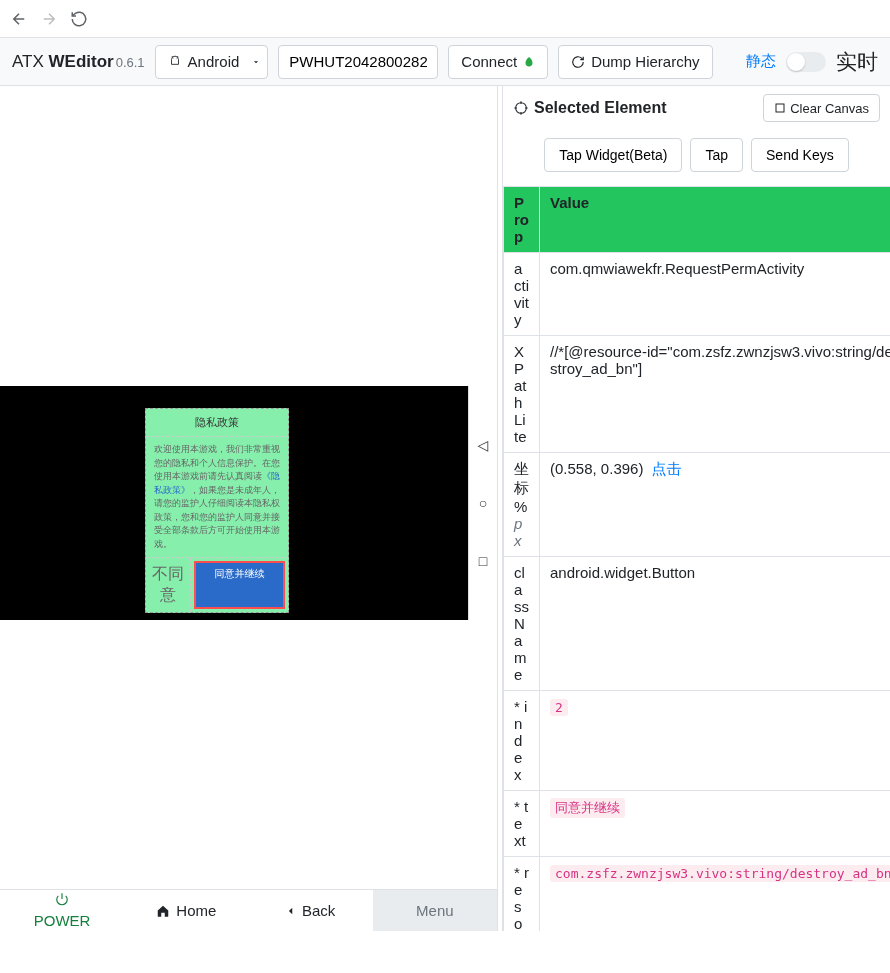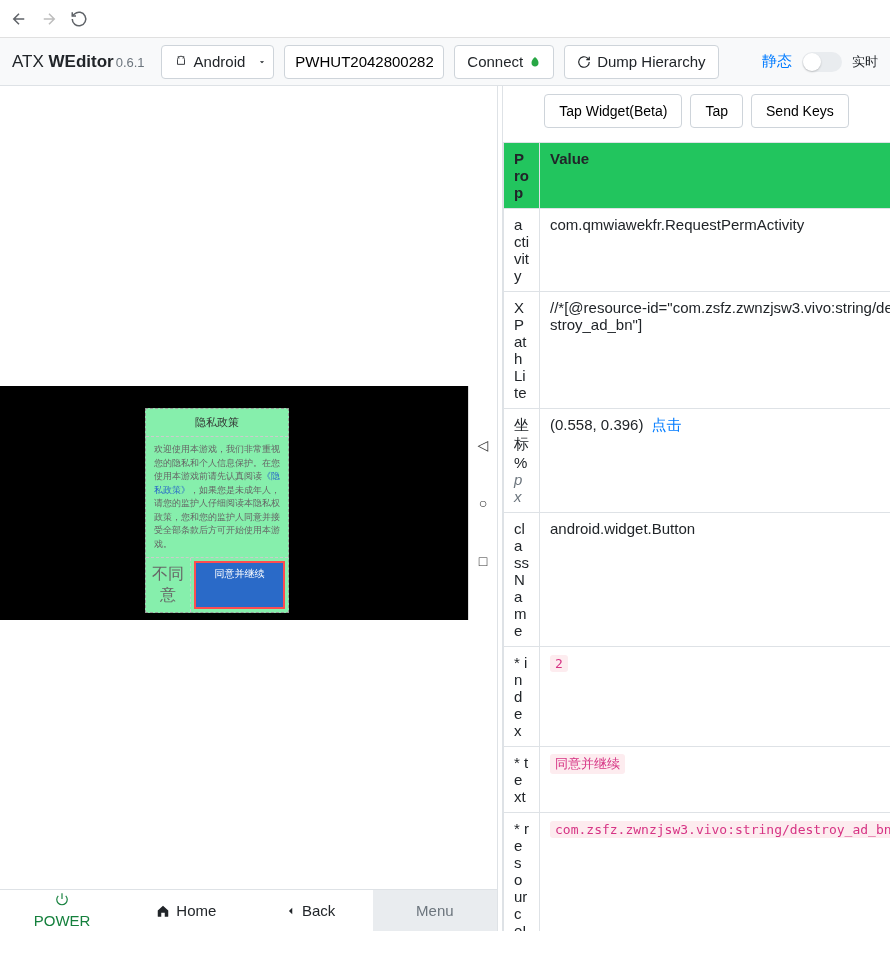--- a/index.html
+++ b/index.html
@@ -5,31 +5,31 @@
 * { box-sizing: border-box; margin: 0; padding: 0; }
 body { font-family: -apple-system, BlinkMacSystemFont, "Segoe UI", Arial, sans-serif; font-size: 14px; color: #212529; width: 890px; height: 973px; overflow: hidden; background: #fff; }
 .browser-bar { height: 38px; background: #fff; border-bottom: 1px solid #e0e0e0; display: flex; align-items: center; padding: 0 8px; gap: 8px; }
 .nav-arrow { width: 22px; height: 22px; display: flex; align-items: center; justify-content: center; color: #5f6368; cursor: pointer; }
 .nav-arrow.disabled { color: #bdbdbd; }
 .refresh-btn { width: 22px; height: 22px; display: flex; align-items: center; justify-content: center; color: #5f6368; cursor: pointer; }
 .url-bar { flex: 1; height: 28px; background: #f1f3f4; border-radius: 14px; display: flex; align-items: center; padding: 0 10px; gap: 8px; color: #5f6368; }
 .url-text { color: #202124; font-size: 14px; }
 .url-text .port { color: #5f6368; }
 .toolbar { height: 48px; background: #f8f9fa; border-bottom: 1px solid #dee2e6; display: flex; align-items: center; padding: 0 12px; gap: 10px; }
-.app-title { font-size: 17px; font-weight: 400; color: #212529; margin-right: 6px;}
+.app-title { font-size: 17px; font-weight: 400; color: #212529; }
 .app-title b { font-weight: 700; }
 .app-ver { font-size: 13px; color: #6c757d; margin-left: 2px; }
 .tool-btn { height: 34px; padding: 0 12px; background: #fff; border: 1px solid #ced4da; border-radius: 4px; display: inline-flex; align-items: center; gap: 6px; font-size: 15px; color: #212529; cursor: pointer; }
 .tool-dropdown {padding-right: 6px;}
 .tool-input { height: 34px; width: 160px; padding: 0 10px; border: 1px solid #ced4da; border-radius: 4px; font-size: 15px; background: #fff;}
 .toolbar-right { margin-left: auto; display: flex; align-items: center; gap: 10px; }
 .status-static { color: #007bff; font-size: 15px; }
 .toggle { width: 40px; height: 20px; background: #e9ecef; border-radius: 10px; position: relative; cursor: pointer; }
 .toggle-knob { width: 18px; height: 18px; background: #fff; border-radius: 50%; position: absolute; top: 1px; left: 1px; box-shadow: 0 1px 2px rgba(0,0,0,0.2); }
-.status-realtime { font-size: 13px; color: #212529; }
+.status-realtime { font-size: 21px; color: #212529; }
 .main { display: flex; height: 845px; }
 .left-pane { width: 497px; background: #fff; display: flex; flex-direction: column; position: relative; }
 .device-view { flex: 1; background: #fff; position: relative; overflow: hidden; }
 .device-screen { position: absolute; left: 0; top: 300px; width: 468px; height: 234px; background: #000; }
 .device-sidebar { position: absolute; right: 0; top: 300px; width: 29px; height: 234px; background: #fff; border-left: 1px solid #ddd; display: flex; flex-direction: column; align-items: center; justify-content: space-around; padding: 30px 0; }
 .device-sidebar span { color: #333; font-size: 14px; }
 .dialog { position: absolute; left: 145px; top: 322px; width: 144px; background: #86efac; border: 1px dashed #999; font-size: 10px; }
 .dialog-title { text-align: center; padding: 6px 0; font-size: 11px; color: #333; border-bottom: 1px dashed #ccc;}
 .dialog-body { padding: 6px 8px; color: #666; line-height: 1.5; font-size: 9px;}
 .dialog-link { color: #2a6ac8; }
@@ -154,20 +154,35 @@
       </div>
       <div class="bottom-nav-item menu">
         <span>Menu</span>
       </div>
     </div>
   </div>
 
   <div class="vdivider"></div>
 
   <div class="right-pane">
+    <div class="sel-header">
+      <div class="sel-title">
+        <svg width="16" height="16" viewBox="0 0 24 24" fill="none" stroke="currentColor" stroke-width="1.6">
+            <circle cx="12" cy="12" r="8"></circle>
+            <path d="M12 2v4m0 12v4M2 12h4m12 0h4"></path>
+          </svg>
+        <span>Selected Element</span>
+      </div>
+      <div class="clear-btn">
+        <svg width="12" height="12" viewBox="0 0 24 24" fill="none" stroke="currentColor" stroke-width="2">
+            <rect x="4" y="4" width="16" height="16"></rect>
+          </svg>
+        <span>Clear Canvas</span>
+      </div>
+    </div>
     <div class="action-row">
       <button class="action-btn">Tap Widget(Beta)</button>
       <button class="action-btn">Tap</button>
       <button class="action-btn">Send Keys</button>
     </div>
     <table class="prop-table">
       <tbody>
           <tr>
             <th>Prop</th>
             <th>Value</th>

